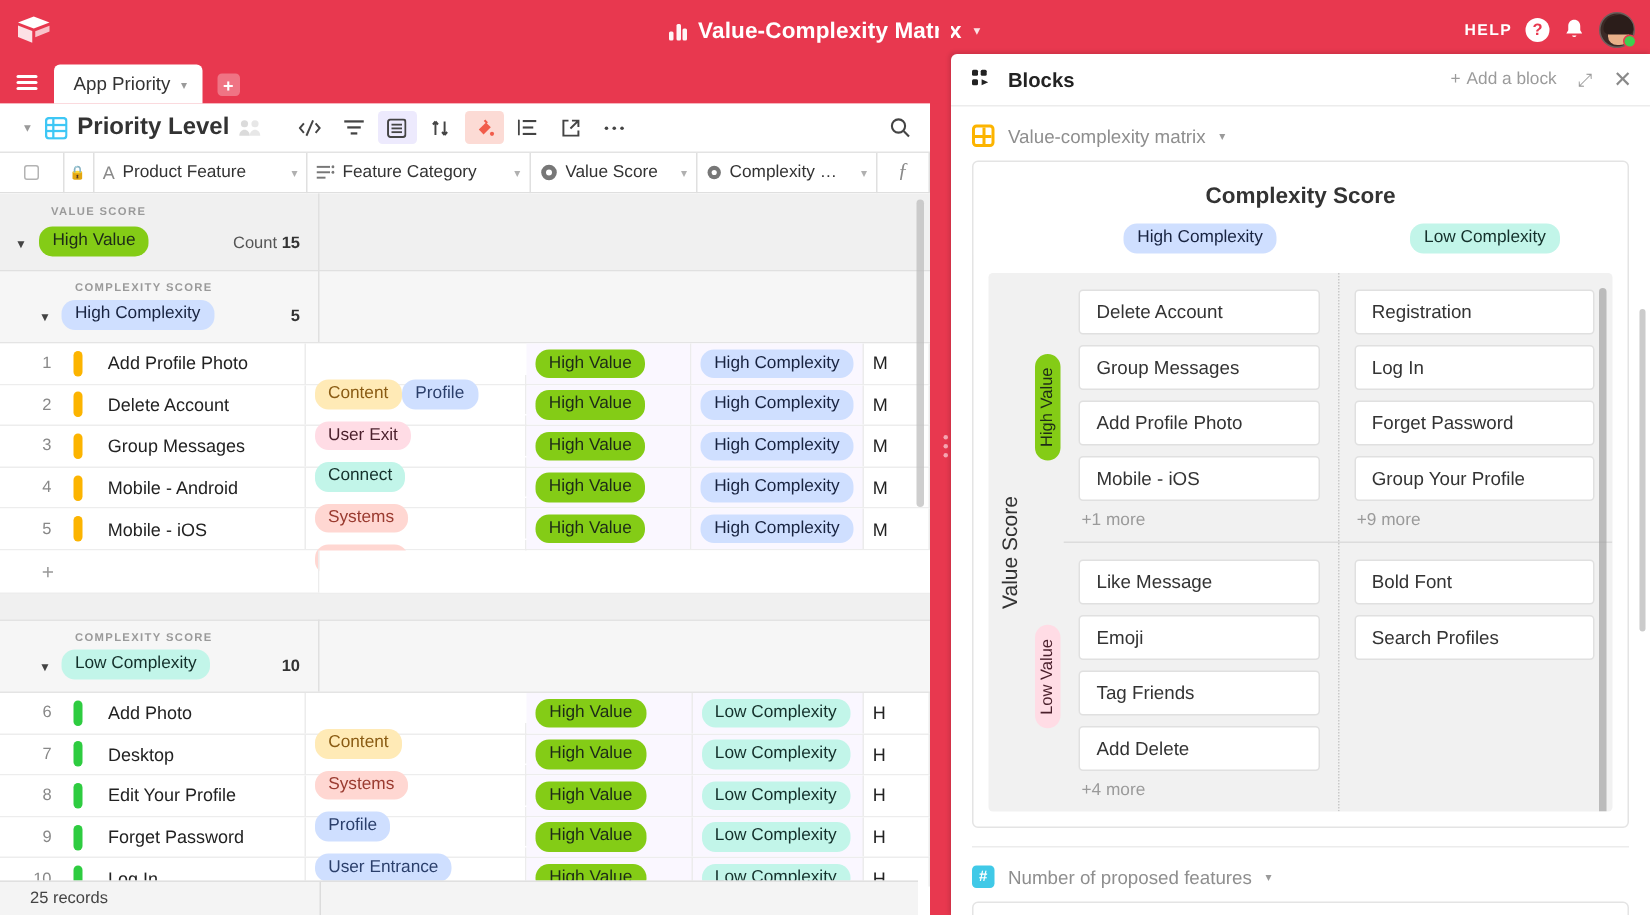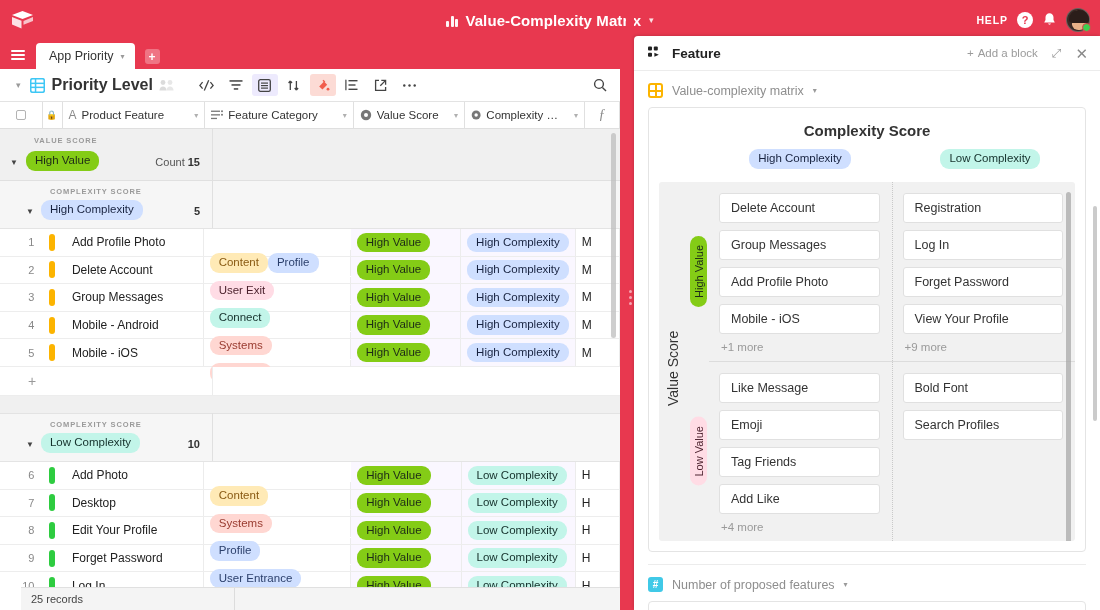--- a/index.html
+++ b/index.html
@@ -175,21 +175,21 @@
   .row-addnew .restwhite2 { flex:1; height:100%; background:#fff; }
   .group-gap { height:18px; background:#f0f0f0; border-bottom:1px solid #e3e3e3; }
 
   .grid-vscroll {
     position:absolute; right:4px; top:4px; width:5px; height:205px;
     background:#bdbdbd; border-radius:3px; opacity:.75;
   }
   .footbar {
     position:absolute; left:0; bottom:0; width:612px; height:23px;
     background:#f4f4f4; border-top:1px solid #e0e0e0;
-    display:flex; align-items:center; font-size:11px; color:#444; padding-left:10px;margin-left:21px;
+    display:flex; align-items:center; font-size:11px; color:#444; padding-left:20px;
   }
   .footbar .fsep { position:absolute; left:213px; top:0; bottom:0; width:1px; background:#dcdcdc; }
 
   
   .panel {
     position:absolute; right:0; top:36px; width:466px; height:574px;
     background:#fff; border-radius:4px 0 0 0;
     box-shadow:-1px -1px 3px rgba(0,0,0,.12);
     overflow:hidden;
   }
@@ -685,21 +685,21 @@
 
   <div class="panel">
 
     <div class="panel-head">
       <svg class="blocks-glyph" viewBox="0 0 15 14">
         <rect x="0" y="0.5" width="4" height="4" rx="1" fill="#222"></rect>
         <rect x="5.8" y="0.5" width="4" height="4" rx="1" fill="#222"></rect>
         <rect x="0" y="6.8" width="4" height="4" rx="1" fill="#222"></rect>
         <path d="M6.4 6.8 10.8 8.8 6.4 10.8z" fill="#222"></path>
       </svg>
-      <span class="panel-title">Feature</span>
+      <span class="panel-title">Blocks</span>
       <div class="panel-head-right">
         <span class="add-block">
           <span>+</span>
           <span>Add a block</span>
         </span>
         <span class="expand-ic">⤢</span>
         <span class="close-ic">✕</span>
       </div>
     </div>
 
@@ -739,31 +739,31 @@
                 <div class="cell-card">Delete Account</div>
                 <div class="cell-card">Group Messages</div>
                 <div class="cell-card">Add Profile Photo</div>
                 <div class="cell-card">Mobile - iOS</div>
                 <div class="more-txt">+1 more</div>
               </div>
               <div class="cell">
                 <div class="cell-card">Registration</div>
                 <div class="cell-card">Log In</div>
                 <div class="cell-card">Forget Password</div>
-                <div class="cell-card">View Your Profile</div>
+                <div class="cell-card">Group Your Profile</div>
                 <div class="more-txt">+9 more</div>
               </div>
             </div>
 
             <div class="cells-row">
               <div class="cell">
                 <div class="cell-card">Like Message</div>
                 <div class="cell-card">Emoji</div>
                 <div class="cell-card">Tag Friends</div>
-                <div class="cell-card">Add Like</div>
+                <div class="cell-card">Add Delete</div>
                 <div class="more-txt">+4 more</div>
               </div>
               <div class="cell">
                 <div class="cell-card">Bold Font</div>
                 <div class="cell-card">Search Profiles</div>
               </div>
             </div>
 
           </div>
           <div class="mx-scroll"></div>

